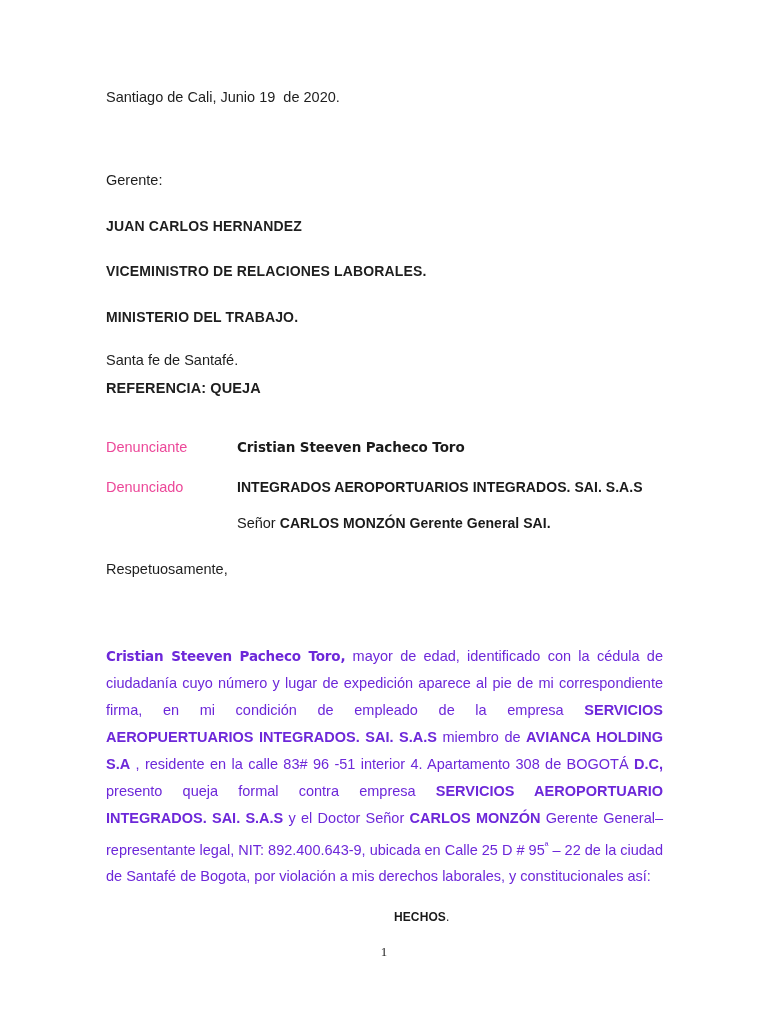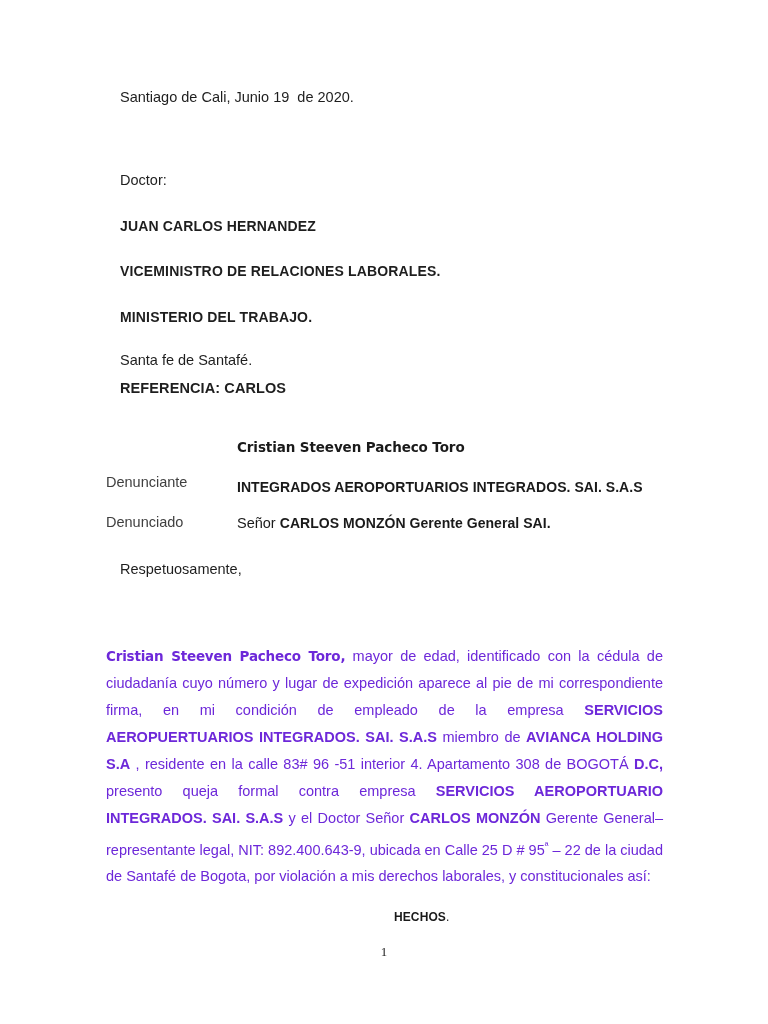--- a/index.html
+++ b/index.html
@@ -33,38 +33,37 @@
   }
 
   
   .heading {
     font-weight: bold;
     font-size: 14px;
     letter-spacing: 0.15px;
   }
 
   
-  .row { position: absolute; left: 120px; }
+  .row { position: absolute; left: 106px; }
 
   .date-line   { top: 90px;  font-size: 14.5px; }
   .doctor-line { top: 173px; font-size: 14.5px; }
   .addressee-1 { top: 219px; }
   .addressee-2 { top: 264px; }
   .addressee-3 { top: 310px; }
   .city-line   { top: 353px; font-size: 14.5px; }
   .ref-line    { top: 381px; font-weight: bold; font-size: 14.5px; letter-spacing: .1px;}
 
   
   .party-row { position: absolute; left: 106px; width: 556px; }
   .party-label {
     position: absolute;
     left: 0;
     font-size: 14.5px;
-    color: #404040;
-    margin-top: 35px;
+    color: #ec4899;
   }
   .party-value {
     position: absolute;
     left: 131px;
     font-size: 14.5px;
   }
   .party-denunciante { top: 439px; }
   .party-denunciado  { top: 479px; }
   .party-senor       { top: 515px; }
 
@@ -129,28 +128,28 @@
     color: #1e1e1e;
   }
 </style>
 </head>
 <body>
 
 <div class="page">
 
   <div class="row date-line line">Santiago de Cali, Junio 19  de 2020.</div>
 
-  <div class="row doctor-line line">Doctor:</div>
+  <div class="row doctor-line line">Gerente:</div>
 
   <div class="row addressee-1 line heading">JUAN CARLOS HERNANDEZ</div>
   <div class="row addressee-2 line heading">VICEMINISTRO DE RELACIONES LABORALES.</div>
   <div class="row addressee-3 line heading">MINISTERIO DEL TRABAJO.</div>
 
   <div class="row city-line line">Santa fe de Santafé.</div>
-  <div class="row ref-line line">REFERENCIA: CARLOS</div>
+  <div class="row ref-line line">REFERENCIA: QUEJA</div>
 
   <div class="party-row party-denunciante">
     <span class="party-label">Denunciante</span>
     <span class="party-value namefont">Cristian Steeven Pacheco Toro</span>
   </div>
 
   <div class="party-row party-denunciado">
     <span class="party-label">Denunciado</span>
     <span class="party-value party-entity">INTEGRADOS AEROPORTUARIOS INTEGRADOS. SAI. S.A.S</span>
   </div>

